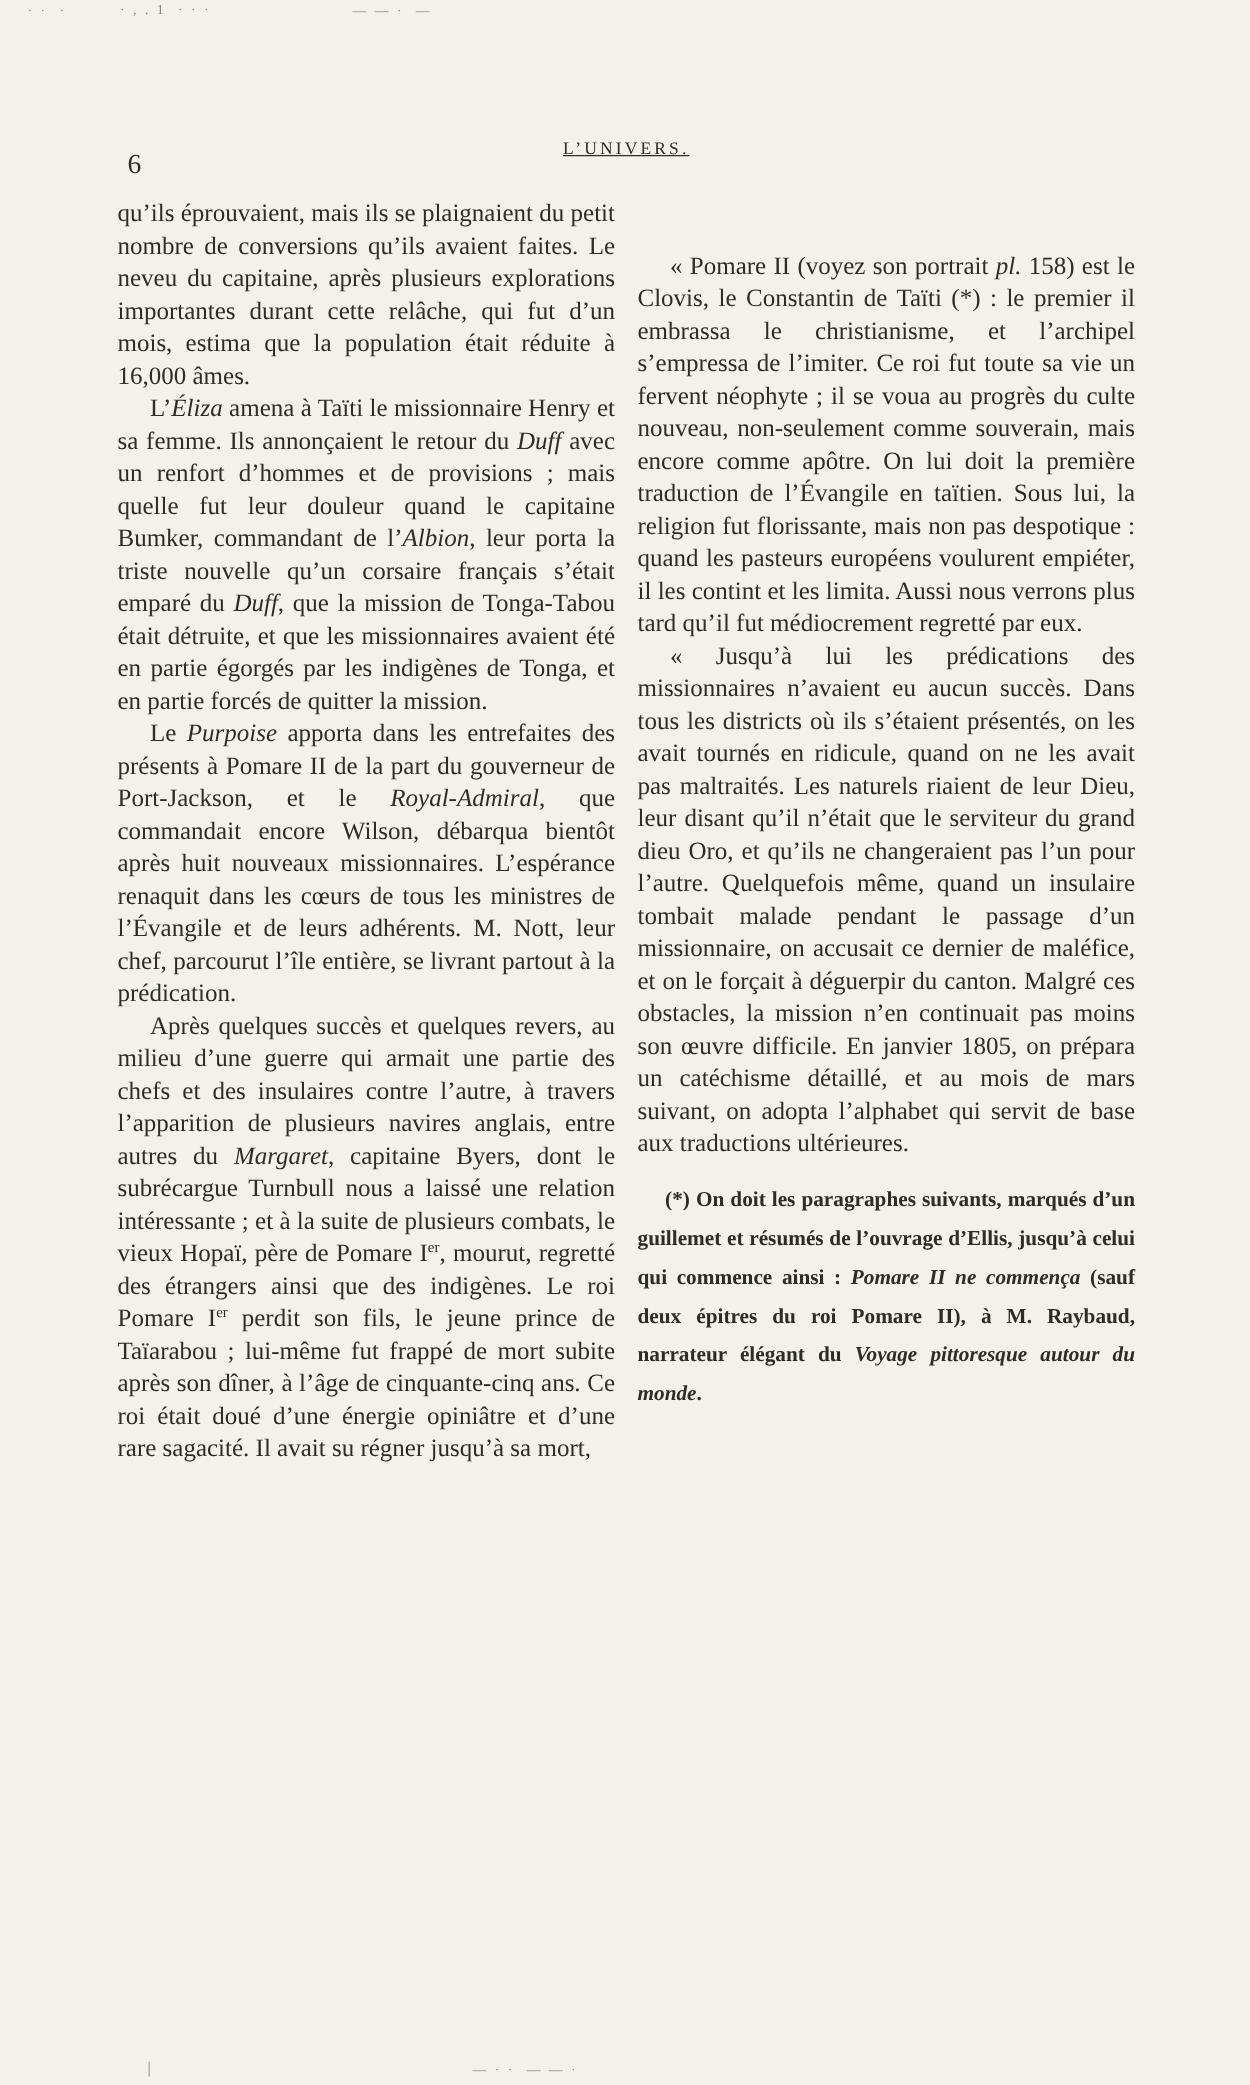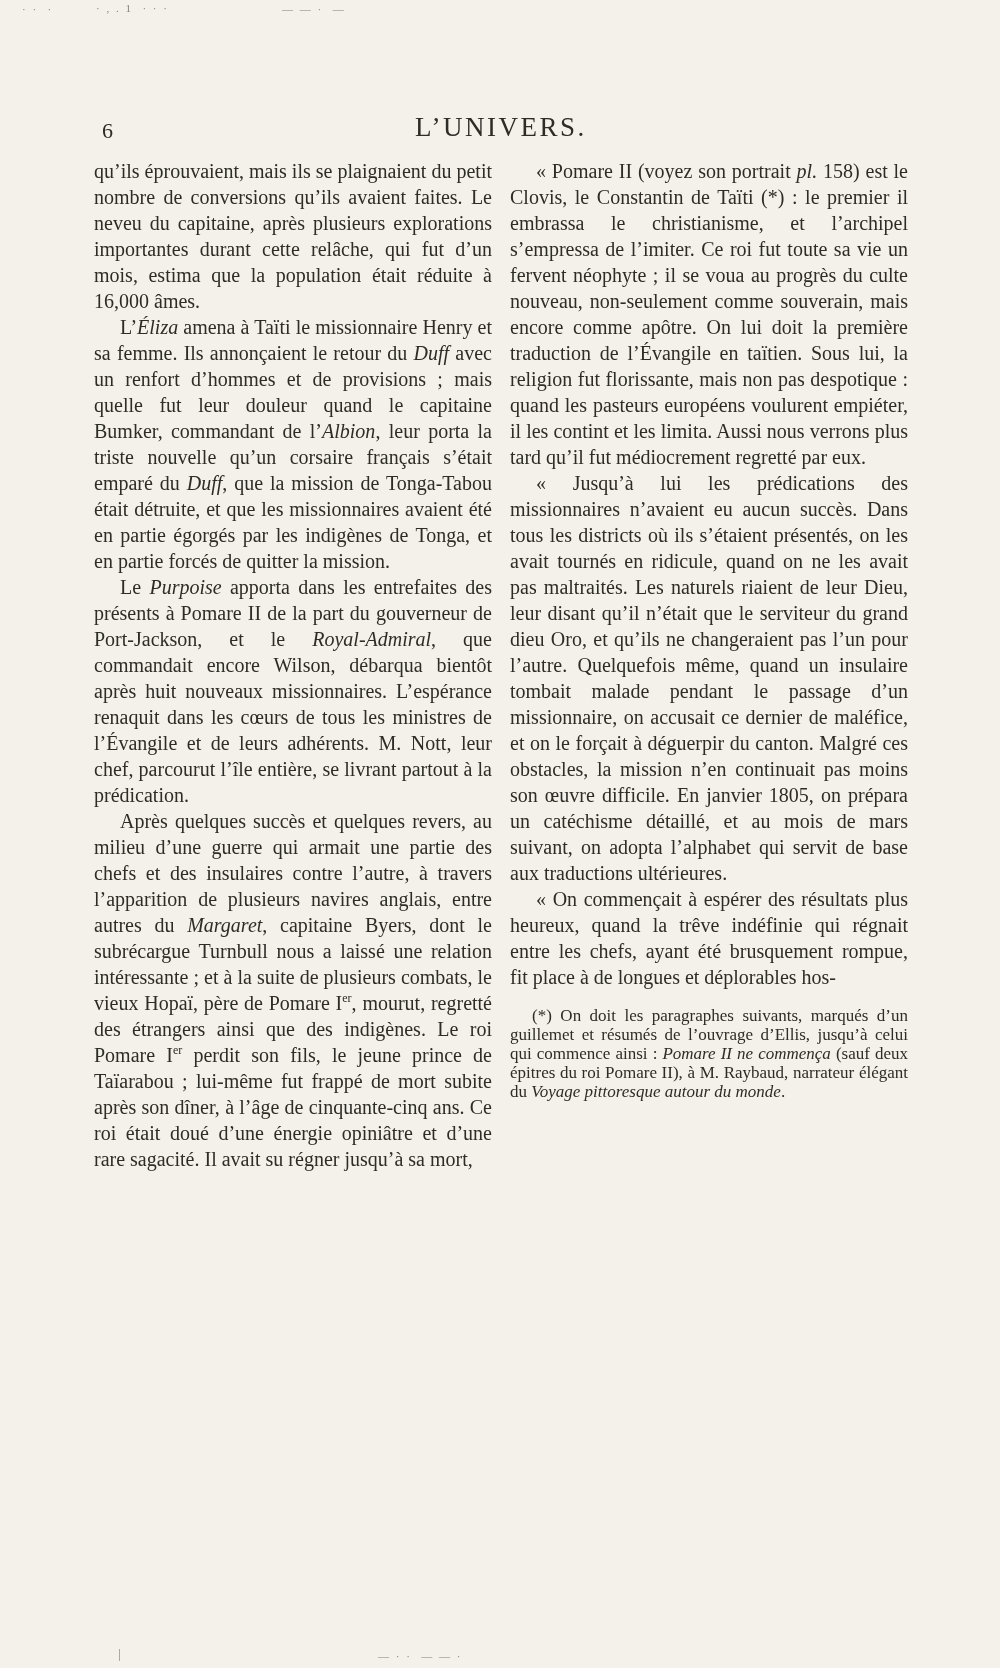--- a/index.html
+++ b/index.html
@@ -29,43 +29,44 @@
     left: 8px;
     top: 8px;
     font-size: 22px;
   }
   .header-title {
     position: absolute;
     left: 0;
     right: 0;
     top: 2px;
     text-align: center;
-    font-size: 27px;
+    font-size: 14px;
     letter-spacing: 2.5px;
+    text-decoration: underline;
   }
   .columns {
     display: flex;
     gap: 18px;
-    align-items: flex-start;
+    align-items: center;
   }
   .col {
     flex: 1 1 0;
     min-width: 0;
   }
   .para {
     margin: 0;
     font-size: 20px;
     line-height: 26px;
     text-align: justify;
   }
   .para.indent { text-indent: 1.3em; }
   sup { font-size: 0.6em; line-height: 0; vertical-align: super; }
   i { font-style: italic; }
   .footnote { margin-top: 16px; }
-  .footnote .para { font-size: 17px; line-height: 19px; }
+  .footnote .para { font-size: 17px; line-height: 31px; font-weight: bold; }
   .artifact {
     position: absolute;
     color: #87847b;
     font-size: 11px;
     letter-spacing: 2px;
     white-space: pre;
   }
 </style>
 </head>
 <body style="background: rgb(244, 241, 234); color: rgb(46, 44, 39);">
@@ -85,20 +86,19 @@
     <div class="col">
         <p class="para">qu’ils éprouvaient, mais ils se plaignaient du petit nombre de conversions qu’ils avaient faites. Le neveu du capitaine, après plusieurs explorations importantes durant cette relâche, qui fut d’un mois, estima que la population était réduite à 16,000 âmes.</p>
         <p class="para indent">L’<i>Éliza</i> amena à Taïti le missionnaire Henry et sa femme. Ils annonçaient le retour du <i>Duff</i> avec un renfort d’hommes et de provisions ; mais quelle fut leur douleur quand le capitaine Bumker, commandant de l’<i>Albion</i>, leur porta la triste nouvelle qu’un corsaire français s’était emparé du <i>Duff</i>, que la mission de Tonga-Tabou était détruite, et que les missionnaires avaient été en partie égorgés par les indigènes de Tonga, et en partie forcés de quitter la mission.</p>
         <p class="para indent">Le <i>Purpoise</i> apporta dans les entrefaites des présents à Pomare II de la part du gouverneur de Port-Jackson, et le <i>Royal-Admiral</i>, que commandait encore Wilson, débarqua bientôt après huit nouveaux missionnaires. L’espérance renaquit dans les cœurs de tous les ministres de l’Évangile et de leurs adhérents. M. Nott, leur chef, parcourut l’île entière, se livrant partout à la prédication.</p>
         <p class="para indent">Après quelques succès et quelques revers, au milieu d’une guerre qui armait une partie des chefs et des insulaires contre l’autre, à travers l’apparition de plusieurs navires anglais, entre autres du <i>Margaret</i>, capitaine Byers, dont le subrécargue Turnbull nous a laissé une relation intéressante ; et à la suite de plusieurs combats, le vieux Hopaï, père de Pomare I<sup>er</sup>, mourut, regretté des étrangers ainsi que des indigènes. Le roi Pomare I<sup>er</sup> perdit son fils, le jeune prince de Taïarabou ; lui-même fut frappé de mort subite après son dîner, à l’âge de cinquante-cinq ans. Ce roi était doué d’une énergie opiniâtre et d’une rare sagacité. Il avait su régner jusqu’à sa mort,</p>
       </div>
     <div class="col">
       <div>
           <p class="para indent">« Pomare II (voyez son portrait <i>pl.</i> 158) est le Clovis, le Constantin de Taïti (*) : le premier il embrassa le christianisme, et l’archipel s’empressa de l’imiter. Ce roi fut toute sa vie un fervent néophyte ; il se voua au progrès du culte nouveau, non-seulement comme souverain, mais encore comme apôtre. On lui doit la première traduction de l’Évangile en taïtien. Sous lui, la religion fut florissante, mais non pas despotique : quand les pasteurs européens voulurent empiéter, il les contint et les limita. Aussi nous verrons plus tard qu’il fut médiocrement regretté par eux.</p>
           <p class="para indent">« Jusqu’à lui les prédications des missionnaires n’avaient eu aucun succès. Dans tous les districts où ils s’étaient présentés, on les avait tournés en ridicule, quand on ne les avait pas maltraités. Les naturels riaient de leur Dieu, leur disant qu’il n’était que le serviteur du grand dieu Oro, et qu’ils ne changeraient pas l’un pour l’autre. Quelquefois même, quand un insulaire tombait malade pendant le passage d’un missionnaire, on accusait ce dernier de maléfice, et on le forçait à déguerpir du canton. Malgré ces obstacles, la mission n’en continuait pas moins son œuvre difficile. En janvier 1805, on prépara un catéchisme détaillé, et au mois de mars suivant, on adopta l’alphabet qui servit de base aux traductions ultérieures.</p>
-          <p class="para indent">« On commençait à espérer des résultats plus heureux, quand la trêve indéfinie qui régnait entre les chefs, ayant été brusquement rompue, fit place à de longues et déplorables hos-</p>
         </div>
       <div class="footnote">
           <p class="para indent">(*) On doit les paragraphes suivants, marqués d’un guillemet et résumés de l’ouvrage d’Ellis, jusqu’à celui qui commence ainsi : <i>Pomare II ne commença</i> (sauf deux épitres du roi Pomare II), à M. Raybaud, narrateur élégant du <i>Voyage pittoresque autour du monde</i>.</p>
         </div>
     </div>
   </div>
 </div>
 
 </body></html>

